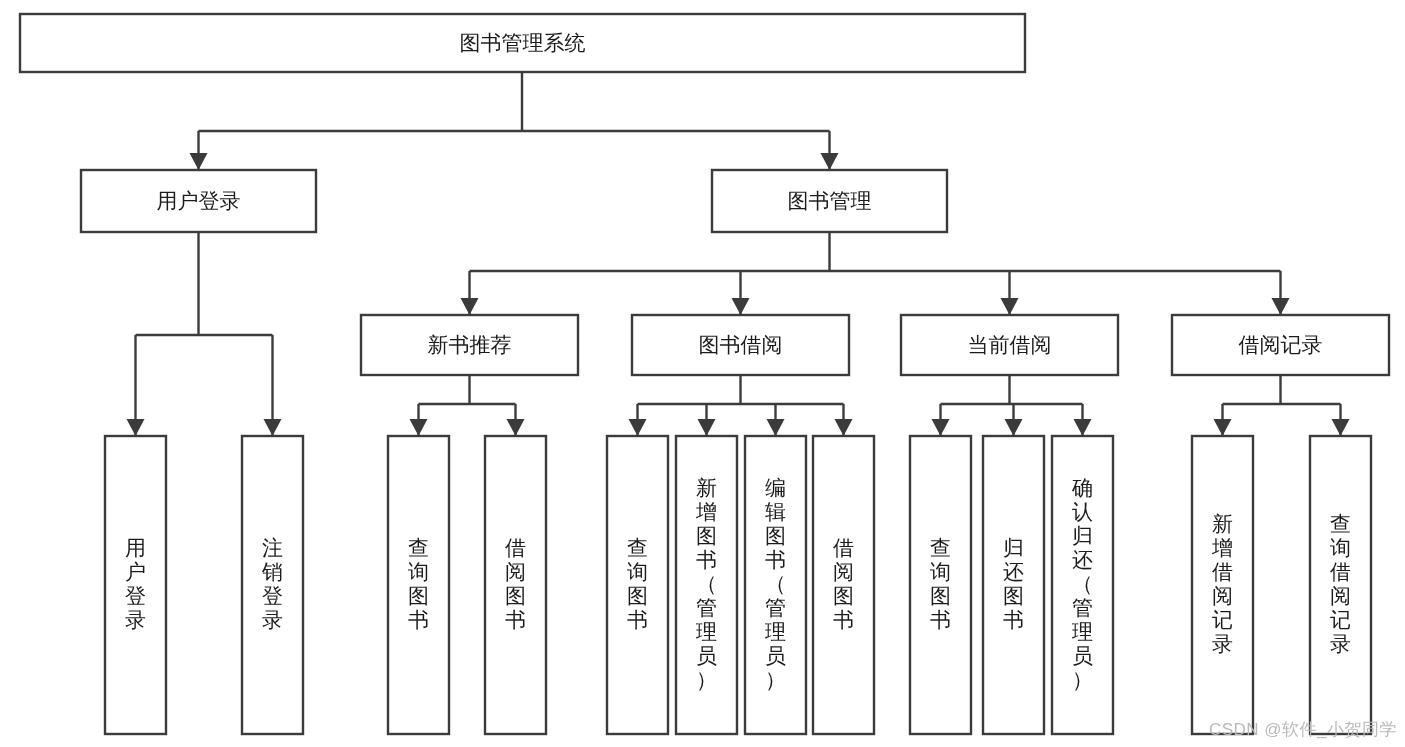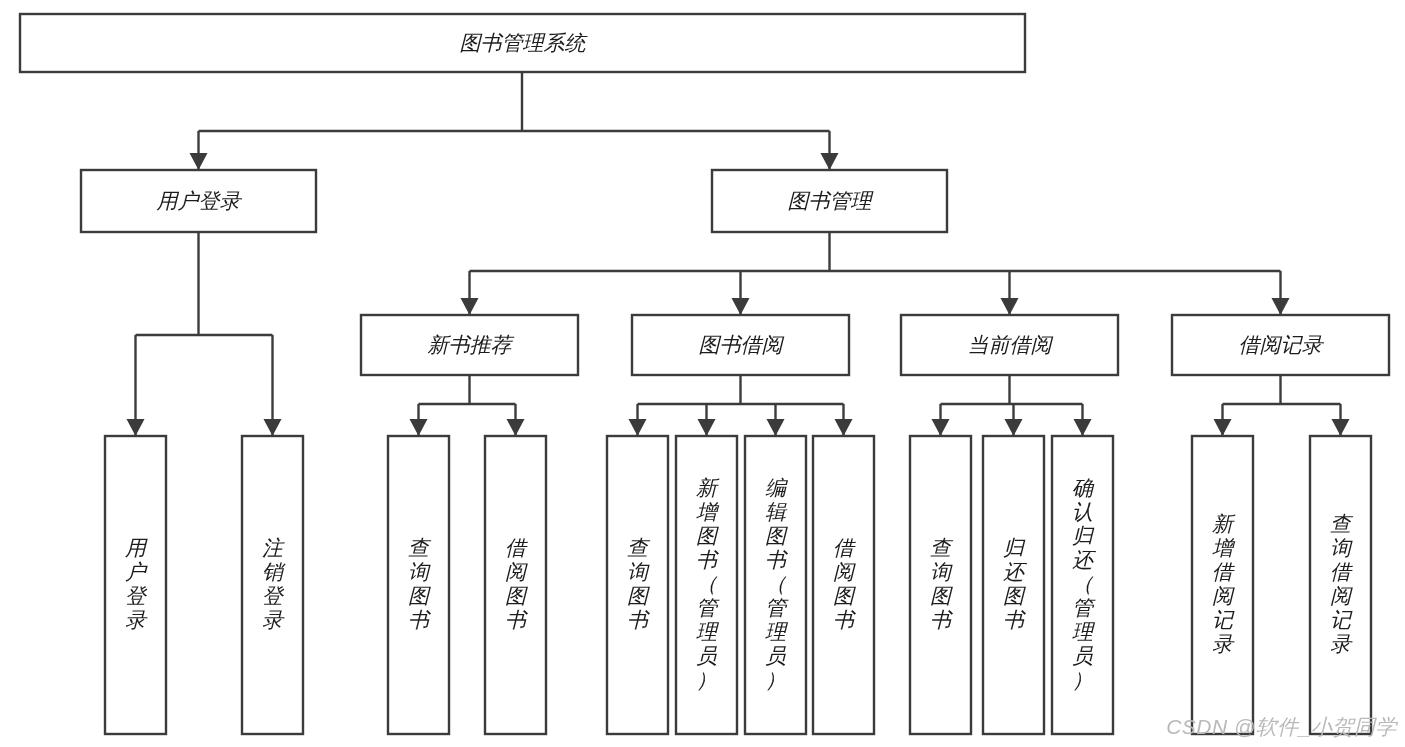--- a/index.html
+++ b/index.html
@@ -11,21 +11,20 @@
     width: 1405px;
     height: 747px;
     font-family: "Liberation Sans", "DejaVu Sans", sans-serif;
     overflow: hidden;
     position: relative;
   }
   #diagram-root {
     position: relative;
     width: 1405px;
     height: 747px;
-    font-style: italic;
   }
   svg#tree-svg {
     position: absolute;
     left: 0;
     top: 0;
     width: 1405px;
     height: 747px;
     display: block;
   }
   .node-box {
@@ -53,21 +52,21 @@
     font-family: "Liberation Sans", "DejaVu Sans", sans-serif;
     font-size: 21px;
     fill: #1c1c1c;
     text-anchor: middle;
   }
   .watermark {
     position: absolute;
     right: 8px;
     bottom: 6px;
     font-family: "Liberation Sans", "DejaVu Sans", sans-serif;
-    font-size: 21px;
+    font-size: 17px;
     color: #b9b9b9;
     letter-spacing: 0.5px;
     white-space: nowrap;
     user-select: none;
   }
 </style>
 </head>
 <body>
 
 <div id="diagram-root">

